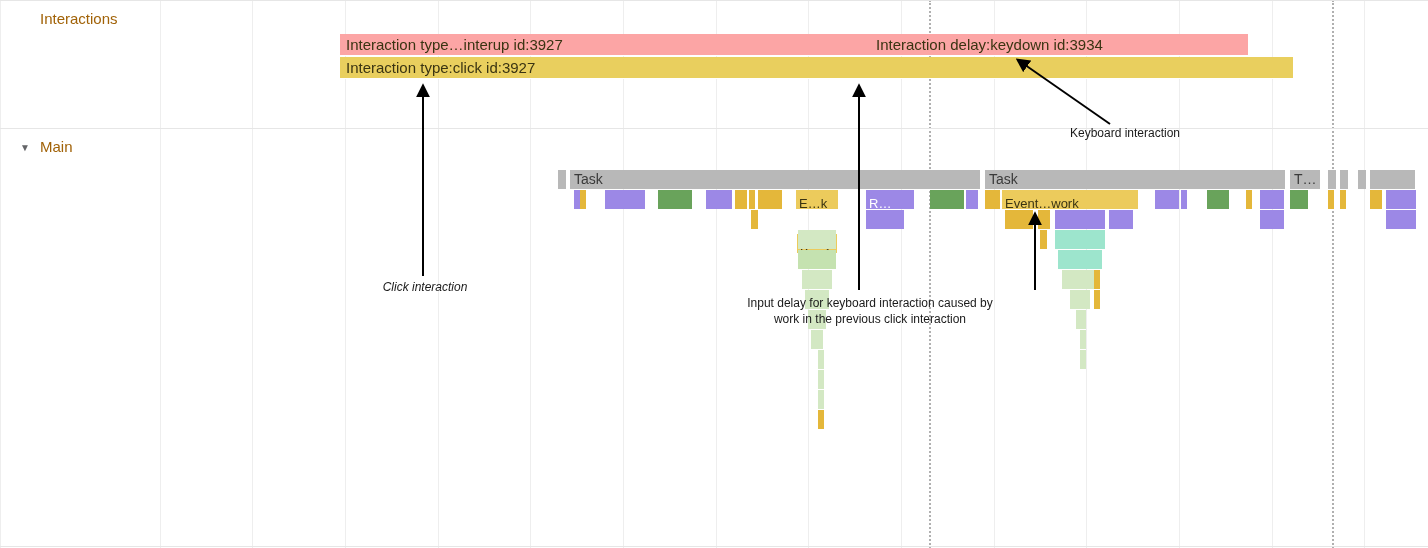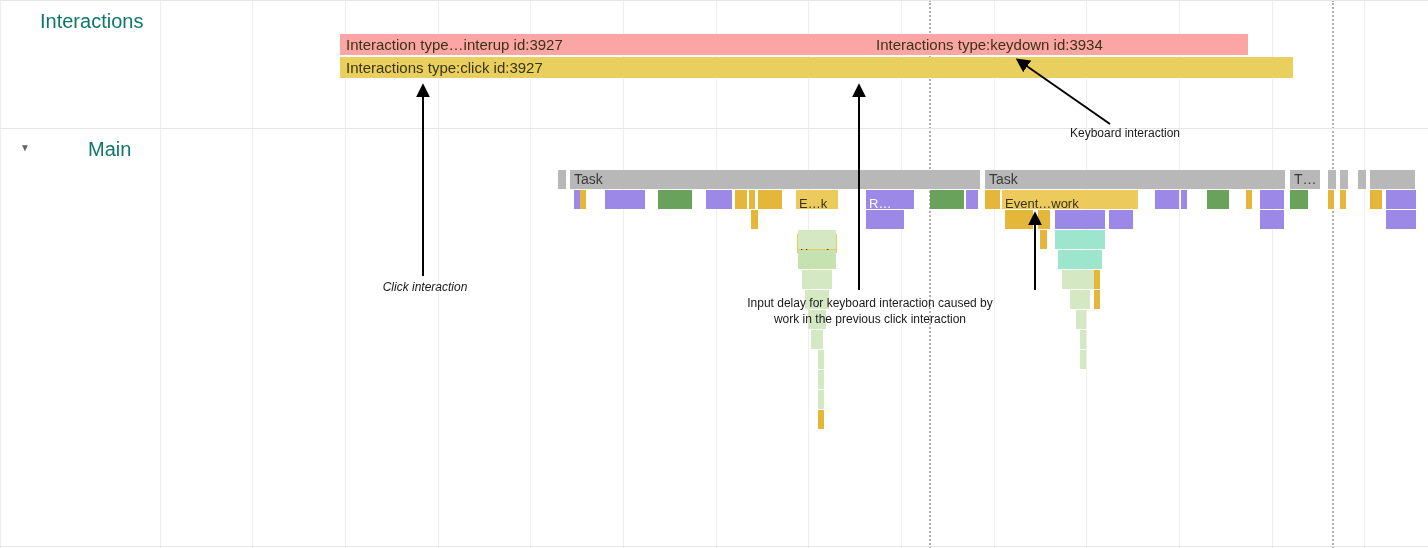--- a/index.html
+++ b/index.html
@@ -16,22 +16,22 @@
   }
   .grid-line {
     position: absolute;
     top: 0;
     height: 548px;
     width: 1px;
     background: #eee;
   }
   .track-label {
     position: absolute;
-    font-size: 20px;
-    color: #0f766e;
+    font-size: 15px;
+    color: #a16207;
   }
   .disclosure {
     position: absolute;
     font-size: 10px;
     color: #646568;
   }
   .track-border {
     position: absolute;
     left: 0;
     right: 0;
@@ -116,25 +116,25 @@
 
 <div class="dotted-vline" style="left:929px"></div>
 <div class="dotted-vline" style="left:1332px"></div>
 
 <div class="track-border" style="top:0"></div>
 <div class="track-border" style="top:128px"></div>
 <div class="track-border" style="top:546px"></div>
 
 <div class="track-label" style="left:40px; top:10px;">Interactions</div>
 <div class="disclosure" style="left:20px; top:142px;">▼</div>
-<div class="track-label" style="left:40px; top:138px;margin-left:48px;">Main</div>
+<div class="track-label" style="left:40px; top:138px;">Main</div>
 
 <div class="interaction-bar dark" style="left:340px; width:530px; top:34px;">Interaction type…interup id:3927</div>
-<div class="interaction-bar dark" style="left:870px; width:378px; top:34px;">Interactions type:keydown id:3934</div>
-<div class="interaction-bar" style="left:340px; width:953px; top:57px;">Interactions type:click id:3927</div>
+<div class="interaction-bar dark" style="left:870px; width:378px; top:34px;">Interaction delay:keydown id:3934</div>
+<div class="interaction-bar" style="left:340px; width:953px; top:57px;">Interaction type:click id:3927</div>
 
 <div class="task-bar" style="left:570px; width:410px; top:170px;">Task</div>
 <div class="task-bar" style="left:985px; width:300px; top:170px;">Task</div>
 <div class="task-bar" style="left:1290px; width:30px; top:170px;">T…</div>
 <div class="task-bar" style="left:1328px; width:4px; top:170px;"></div>
 <div class="task-bar" style="left:1340px; width:5px; top:170px;"></div>
 <div class="task-bar" style="left:1358px; width:3px; top:170px;"></div>
 <div class="task-bar" style="left:1370px; width:45px; top:170px;"></div>
 <div class="task-bar" style="left:558px; width:6px; top:170px;"></div>
 

